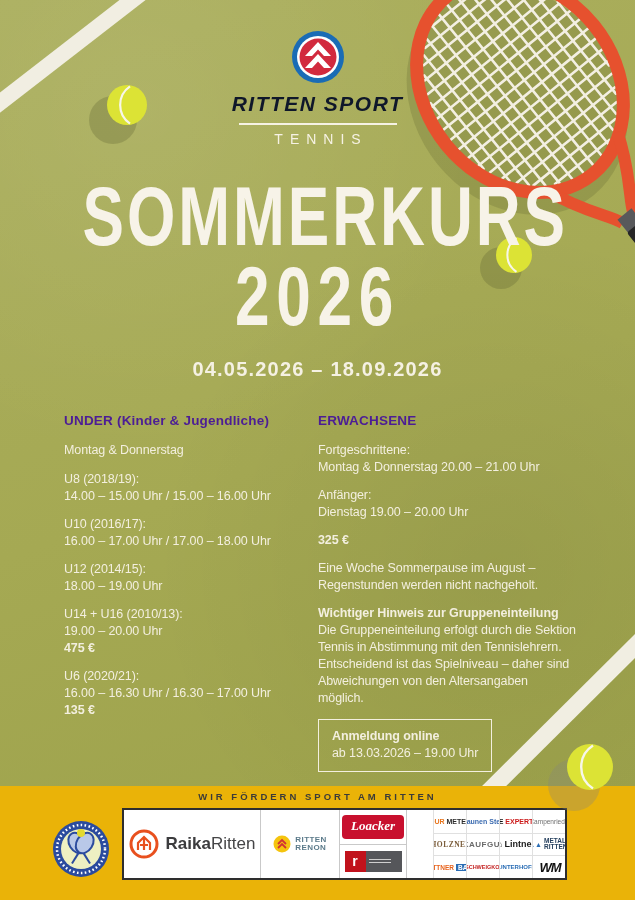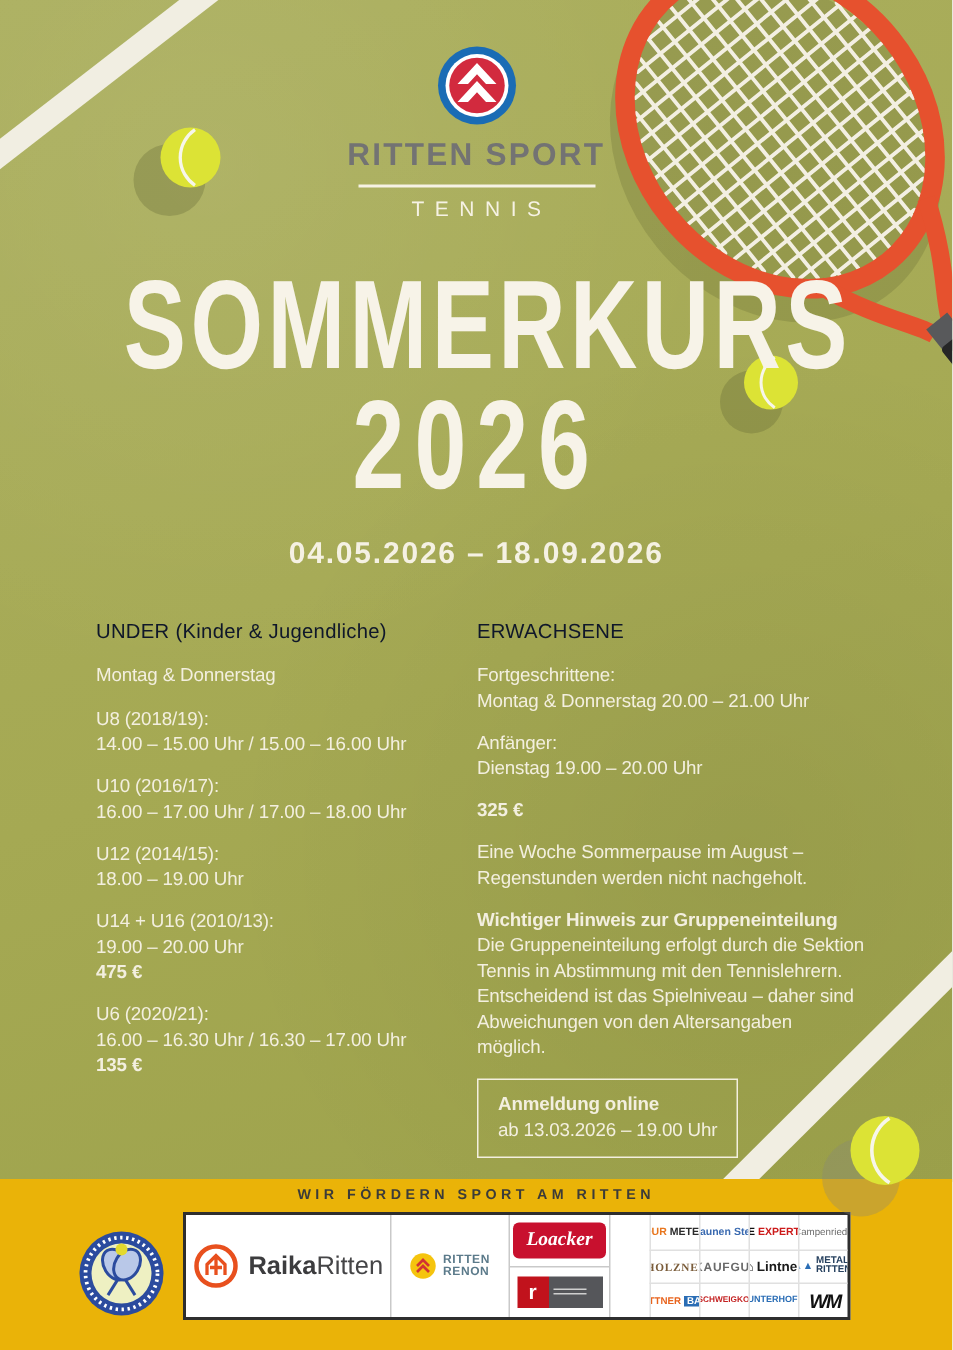--- a/index.html
+++ b/index.html
@@ -9,36 +9,36 @@
          background:
            radial-gradient(circle at 22% 14%, rgba(255,255,255,.07), transparent 42%),
            radial-gradient(circle at 78% 72%, rgba(0,0,0,.06), transparent 46%),
            linear-gradient(160deg,#abaf5e 0%,#a5a953 55%,#9da24b 100%);}
   .decor{position:absolute;left:0;top:0;z-index:1;pointer-events:none;}
   .content{position:absolute;left:0;top:0;width:635px;height:788px;z-index:2;color:#f3efdf;}
 
   
   .brand{position:absolute;left:0;top:30px;width:635px;text-align:center;}
   .brand-logo{display:block;margin:0 auto;}
-  .brand-title{margin-top:8px;font-size:21px;font-weight:bold;letter-spacing:1.5px;color:#737373;}
+  .brand-title{margin-top:8px;font-size:21px;font-weight:bold;letter-spacing:1.5px;color:#0f172a;font-style:italic;}
   .brand-rule{width:158px;height:1.5px;background:#f6f2e4;margin:7px auto 6px auto;}
   .brand-sub{font-size:14px;letter-spacing:7px;color:#f6f2e4;padding-left:7px;}
 
   
   .hero{position:absolute;left:0;top:176px;width:635px;text-align:center;}
   .hero-line{display:block;font-weight:bold;font-size:84px;line-height:80px;
              letter-spacing:4px;color:#f7f3e8;transform:scaleX(.74);transform-origin:50% 50%;}
   .hero-line2{letter-spacing:9px;}
   .hero-date{margin-top:22px;font-size:20px;font-weight:bold;letter-spacing:1.2px;color:#f5f1e3;}
 
   
   .col{position:absolute;top:412px;font-size:12.5px;line-height:17px;letter-spacing:-.1px;}
   .col-left{left:64px;width:250px;}
   .col-right{left:318px;width:258px;}
-  .col h3{margin:0 0 13px 0;font-size:13.5px;font-weight:normal;letter-spacing:.2px;color:#0f172a;}
+  .col h3{margin:0 0 13px 0;font-size:13.5px;font-weight:bold;letter-spacing:.2px;color:#4c1d95;}
   .dayline{margin:0 0 12px 0;}
   .entry{margin:0 0 11px 0;}
   .price{font-weight:bold;}
   .pblock{margin:0 0 11px 0;}
   .bold{font-weight:bold;}
   .note-title{font-weight:bold;margin:2px 0 0 0;}
   .signup-box{display:inline-block;margin-top:12px;border:1.6px solid #f3efdf;
               padding:8px 13px 9px 13px;}
   .signup-box .bold{display:block;}
 

